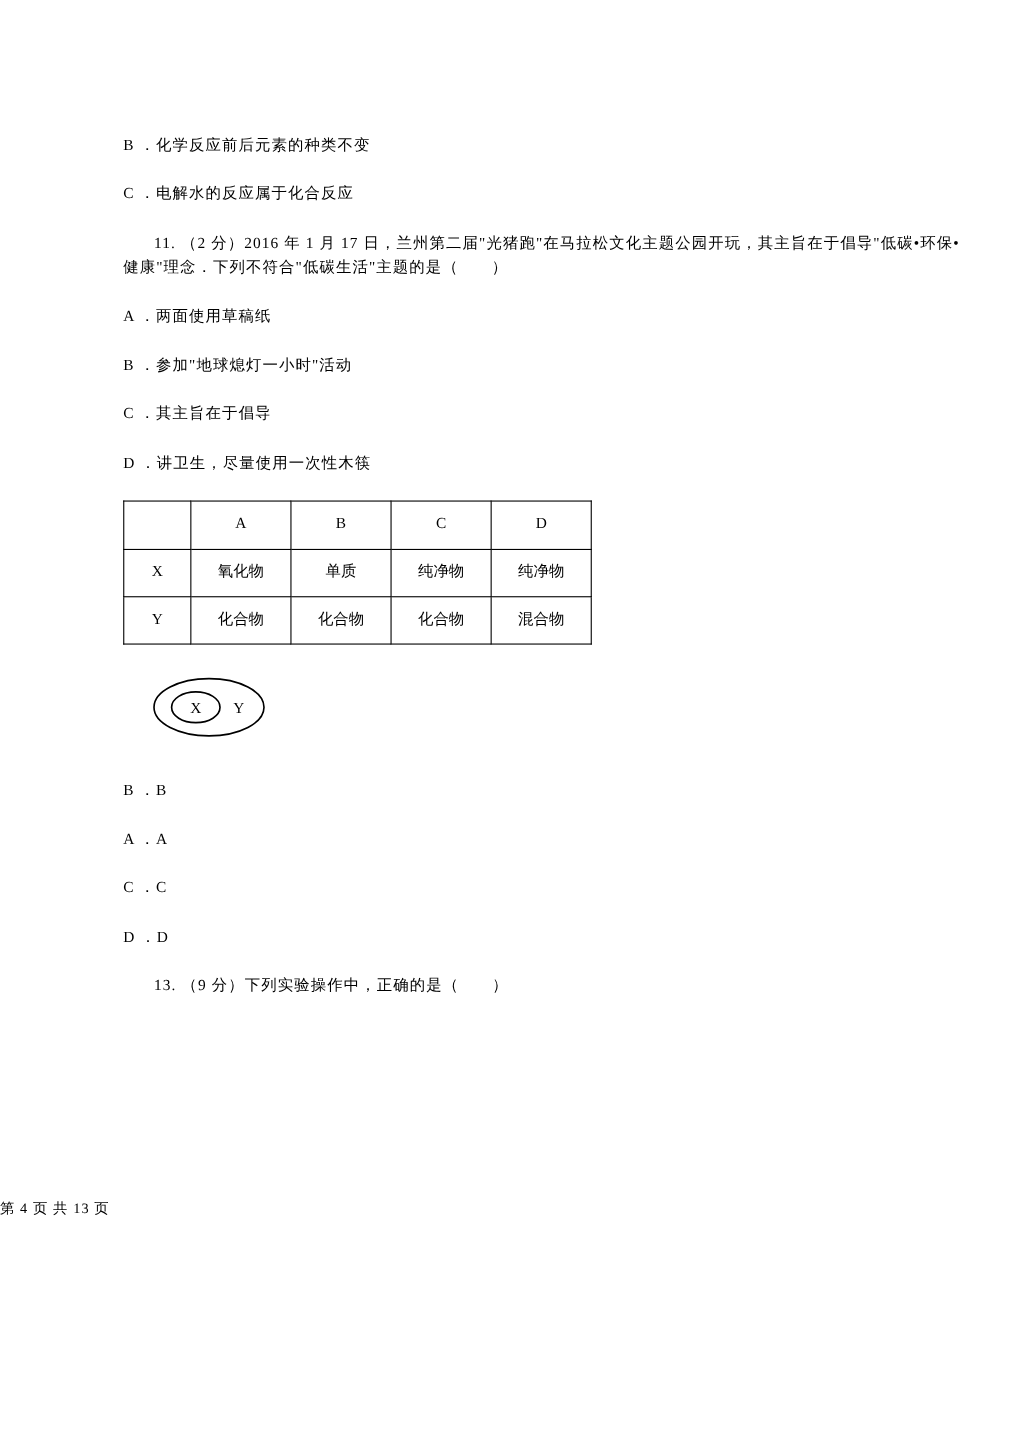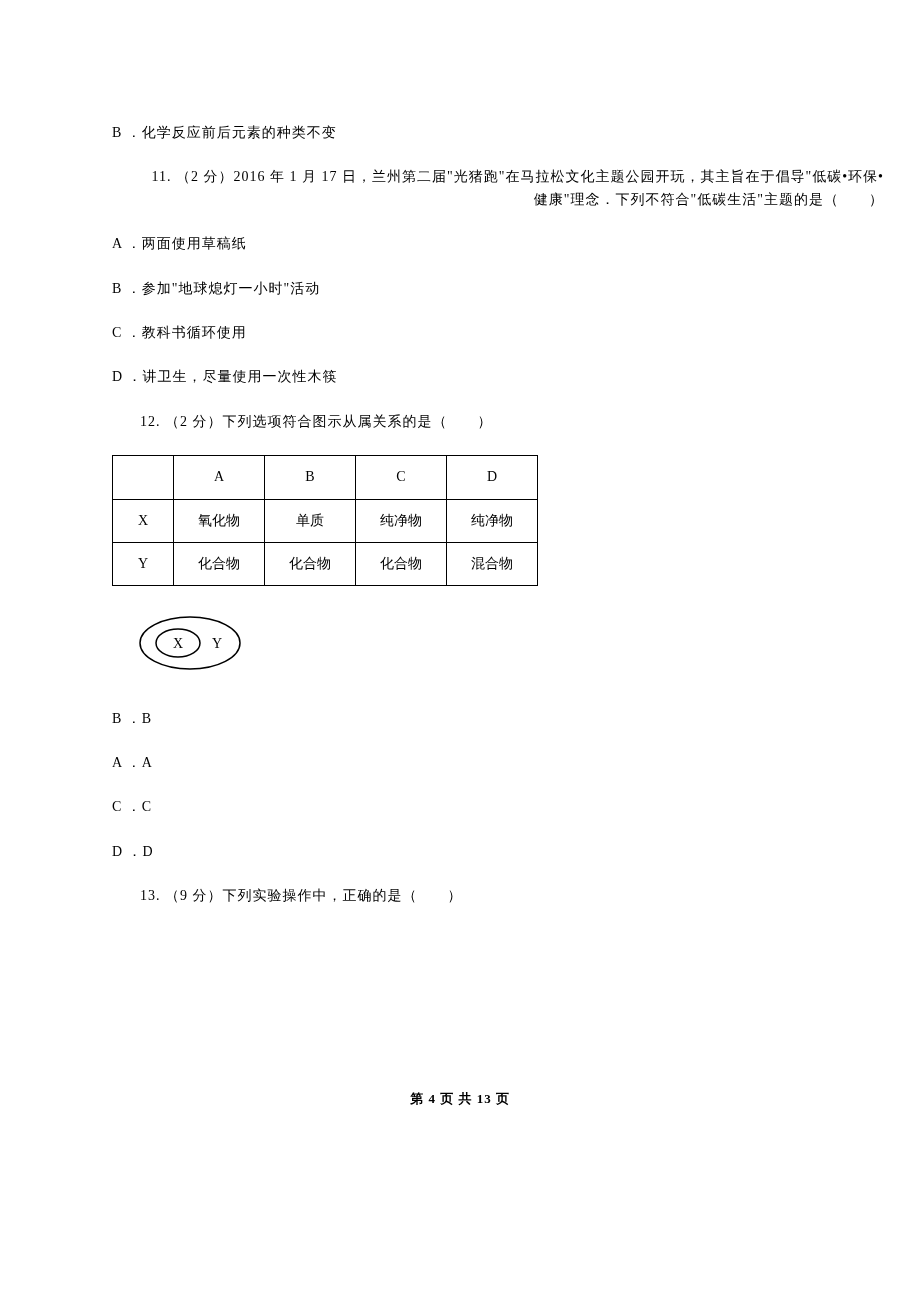--- a/index.html
+++ b/index.html
@@ -23,21 +23,20 @@
     letter-spacing: 1px;
   }
   .question {
     margin: 22px 0 22px 32px;
     text-indent: 2em;
     letter-spacing: 1px;
   }
   .question-noindent {
     margin: 22px 0 22px 0;
     letter-spacing: 1px;
-    text-align: right;
   }
   table.data-table {
     border-collapse: collapse;
     margin: 22px 0 22px 32px;
   }
   table.data-table td, table.data-table th {
     border: 1px solid #000;
     padding: 10px 0;
     text-align: center;
     font-family: "SimSun", "宋体", serif;
@@ -47,42 +46,41 @@
   .col-narrow { width: 60px; }
   .col-wide { width: 90px; }
   .diagram {
     margin: 22px 0 22px 50px;
   }
   .footer {
     position: absolute;
     bottom: 40px;
     left: 0;
     right: 0;
-    text-align: center;
+    text-align: left;
     font-size: 13px;
     letter-spacing: 1px;
-    font-weight: bold;
   }
 </style>
 </head>
 <body>
 
 <div class="page">
 
   <div class="option">B ．化学反应前后元素的种类不变</div>
+  <div class="option">C ．电解水的反应属于化合反应</div>
 
   <div class="question-noindent" style="margin-left:0;">
     <span style="display:block; margin-left:32px; text-indent:2em;">11. （2 分）2016 年 1 月 17 日，兰州第二届"光猪跑"在马拉松文化主题公园开玩，其主旨在于倡导"低碳•环保•健康"理念．下列不符合"低碳生活"主题的是（　　）</span>
   </div>
   <div class="option">A ．两面使用草稿纸</div>
   <div class="option">B ．参加"地球熄灯一小时"活动</div>
-  <div class="option">C ．教科书循环使用</div>
+  <div class="option">C ．其主旨在于倡导</div>
   <div class="option">D ．讲卫生，尽量使用一次性木筷</div>
 
-  <div class="question">12. （2 分）下列选项符合图示从属关系的是（　　）</div>
 
   <table class="data-table">
     <tbody>
         <tr>
       <td class="col-narrow"></td>
       <td class="col-wide">A</td>
       <td class="col-wide">B</td>
       <td class="col-wide">C</td>
       <td class="col-wide">D</td>
     </tr>

